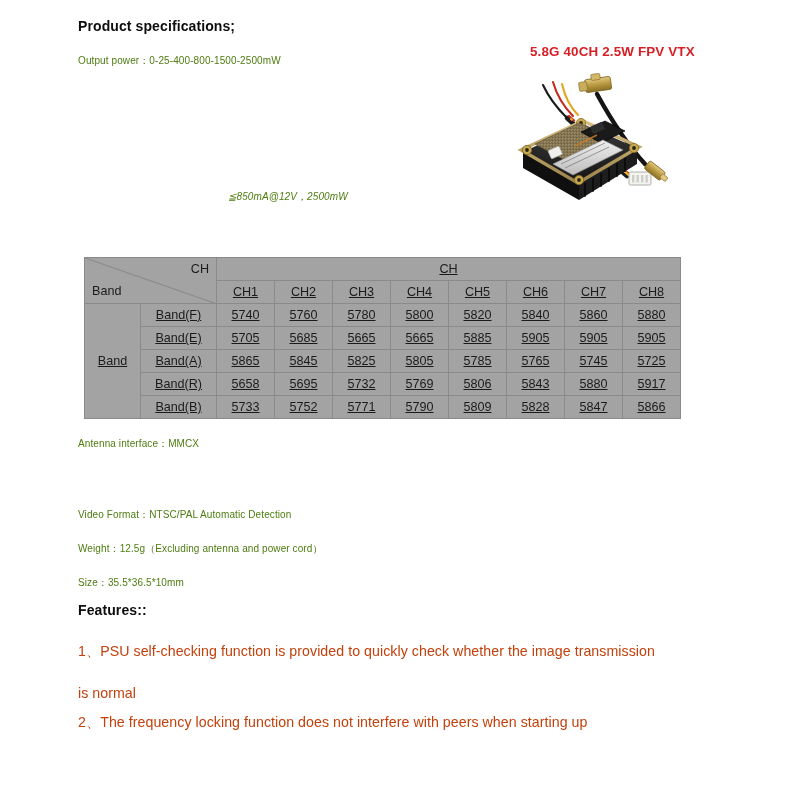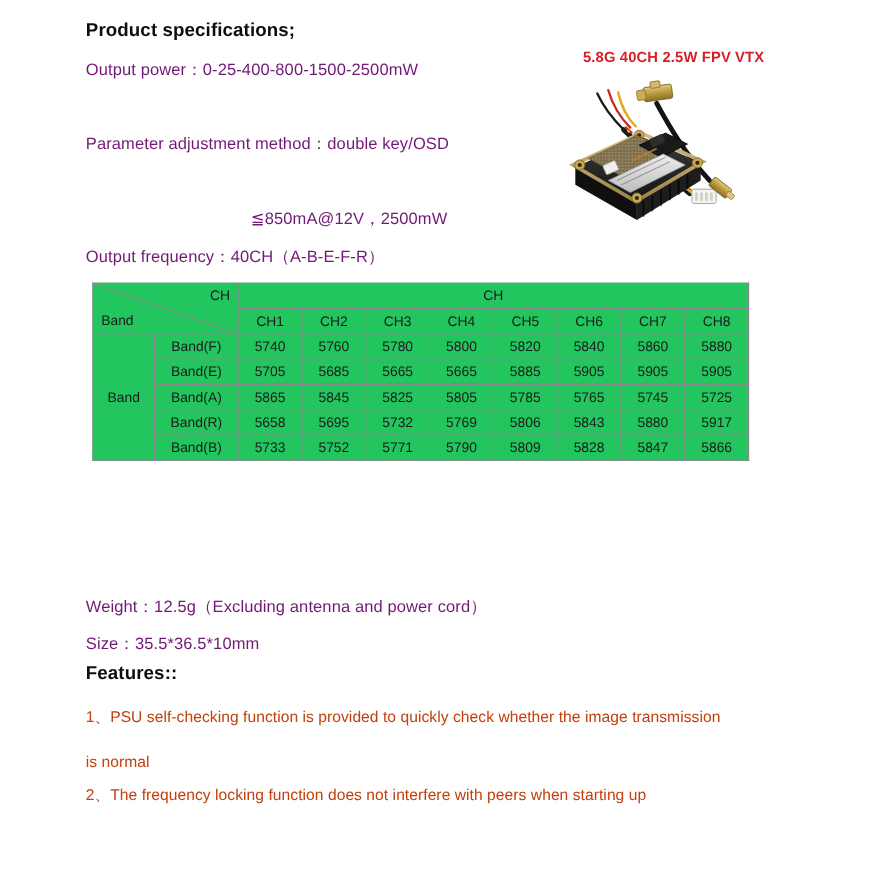--- a/index.html
+++ b/index.html
@@ -19,38 +19,38 @@
   .page {
     position: absolute;
     inset: 0;
   }
 
   
   .section-title {
     position: absolute;
     left: 78px;
     font-weight: bold;
-    font-size: 17px;
+    font-size: 14px;
     letter-spacing: 0.1px;
     color: #0d0d0d;
     white-space: nowrap;
   }
   #title-product { top: 18px; }
   #title-features { top: 602px; }
 
   
   .spec-line {
     position: absolute;
     left: 78px;
-    font-size: 15px;
-    color: #701a75;
+    font-size: 10px;
+    color: #4d7c0f;
     white-space: nowrap;
     letter-spacing: 0.1px;
   }
-  .spec-line.indented { left: 228px; }
+  .spec-line.indented { left: 228px; font-style: italic; }
 
   
   #vtx-label {
     position: absolute;
     left: 530px;
     top: 44px;
     font-size: 13.4px;
     font-weight: bold;
     color: #d81f26;
     white-space: nowrap;
@@ -71,21 +71,22 @@
   #freq-table-wrap {
     position: absolute;
     left: 84px;
     top: 257px;
   }
   table.freq {
     border-collapse: collapse;
     table-layout: fixed;
     font-size: 12.6px;
     color: #1b1b1b;
-    background: #22c55e;
+    background: #a3a3a3;
+    text-decoration: underline;
   }
   table.freq td, table.freq th {
     border: 1px solid #8a8a8a;
     text-align: center;
     font-weight: normal;
     padding: 0;
     height: 22px;
     line-height: 22px;
     white-space: nowrap;
   }
@@ -138,23 +139,21 @@
   }
 </style>
 </head>
 <body>
 
 <div class="page">
 
   <div class="section-title" id="title-product">Product specifications;</div>
 
   <div class="spec-line" style="top:54px;">Output power：0-25-400-800-1500-2500mW</div>
-  <div class="spec-line" style="top:121px;">Parameter adjustment method：double key/OSD</div>
   <div class="spec-line indented" style="top:190px;">≦850mA@12V，2500mW</div>
-  <div class="spec-line" style="top:224px;">Output frequency：40CH（A-B-E-F-R）</div>
 
   <div id="vtx-label">5.8G 40CH 2.5W FPV VTX</div>
 
   <div id="product-photo">
     <svg viewBox="0 0 235 140" width="235" height="140" xmlns="http://www.w3.org/2000/svg">
       <defs>
         <linearGradient id="goldPlate" x1="0" y1="0" x2="1" y2="1">
           <stop offset="0%" stop-color="#b9a678"></stop>
           <stop offset="45%" stop-color="#8e7e58"></stop>
           <stop offset="100%" stop-color="#6d6044"></stop>
@@ -343,20 +342,22 @@
           <td>5790</td>
           <td>5809</td>
           <td>5828</td>
           <td>5847</td>
           <td>5866</td>
         </tr>
       </tbody>
     </table>
   </div>
 
+  <div class="spec-line" style="top:437px;">Antenna interface：MMCX</div>
+  <div class="spec-line" style="top:508px;">Video Format：NTSC/PAL Automatic Detection</div>
   <div class="spec-line" style="top:542px;text-align:right;">Weight：12.5g（Excluding antenna and power cord）</div>
   <div class="spec-line" style="top:576px;">Size：35.5*36.5*10mm</div>
 
   <div class="section-title" id="title-features">Features::</div>
 
   <div class="feature-line" style="top:642px;">1、PSU self-checking function is provided to quickly check whether the image transmission</div>
   <div class="feature-line" style="top:685px;">is normal</div>
   <div class="feature-line" style="top:713px;">2、The frequency locking function does not interfere with peers when starting up</div>
 
 </div>

